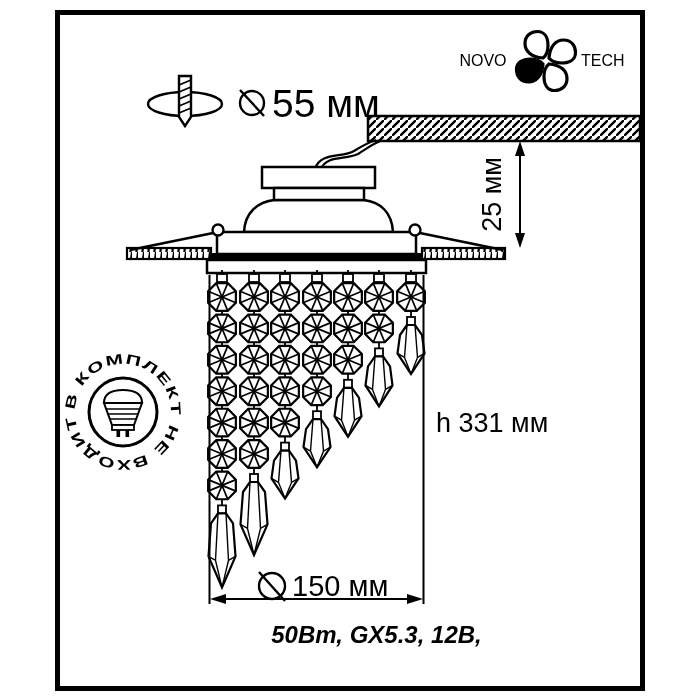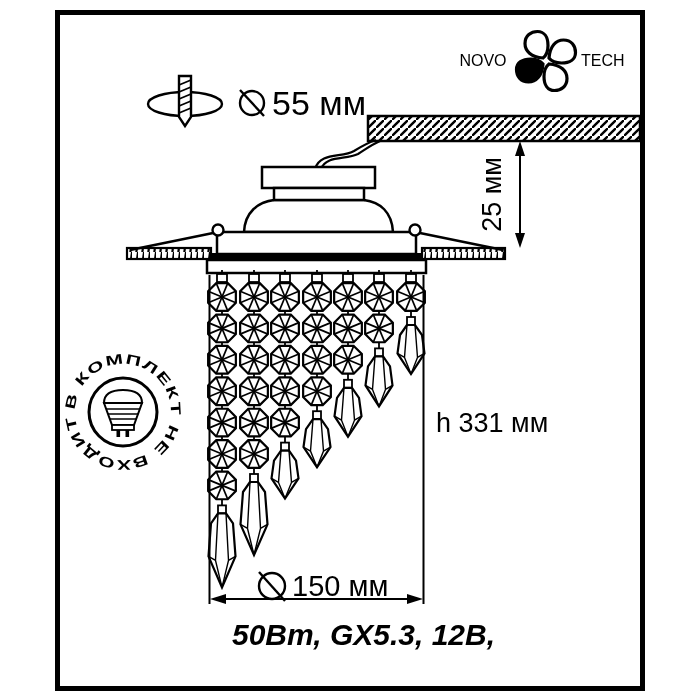--- a/index.html
+++ b/index.html
@@ -2,28 +2,28 @@
 <html><head>
 <meta charset="utf-8">
 <style>
   html,body{margin:0;padding:0;background:#ffffff;}
   body{width:700px;height:700px;position:relative;overflow:hidden;
        font-family:"Liberation Sans", sans-serif;color:#000;}
   .abs{position:absolute;}
   #frame{left:55px;top:10px;width:580px;height:671px;border:5px solid #000;}
   #scene{left:0;top:0;width:700px;height:700px;}
   .dimlabel{font-size:27px;line-height:27px;white-space:nowrap;}
-  #hole-label{left:272px;top:89px;font-size:34px;line-height:29px;}
+  #hole-label{left:272px;top:89px;font-size:39px;line-height:29px;}
   #depth-label{left:455px;top:181px;transform:rotate(-90deg);transform-origin:center;}
   #height-label{left:436px;top:410px;}
   #dia-label{left:292px;top:572px;font-size:29px;line-height:29px;}
   #brand-left{left:444px;top:52px;width:78px;text-align:center;}
   #brand-right{left:573px;top:52px;margin-left:8px;}
-  #caption{left:55px;top:621px;width:585px;text-align:center;
-           font-weight:bold;font-style:italic;font-size:30px;line-height:28px;padding-left:16px;}
+  #caption{left:68px;top:621px;width:585px;text-align:center;
+           font-weight:bold;font-style:italic;font-size:24px;line-height:28px;padding-left:16px;}
   svg{display:block;}
   svg text{font-family:"Liberation Sans", sans-serif;}
   .badge-text{font-size:14px;font-weight:bold;letter-spacing:1px;}
 </style>
 </head>
 <body>
 
 <div id="frame" class="abs"></div>
 
 <svg id="scene" class="abs" width="700" height="700" viewBox="0 0 700 700">

